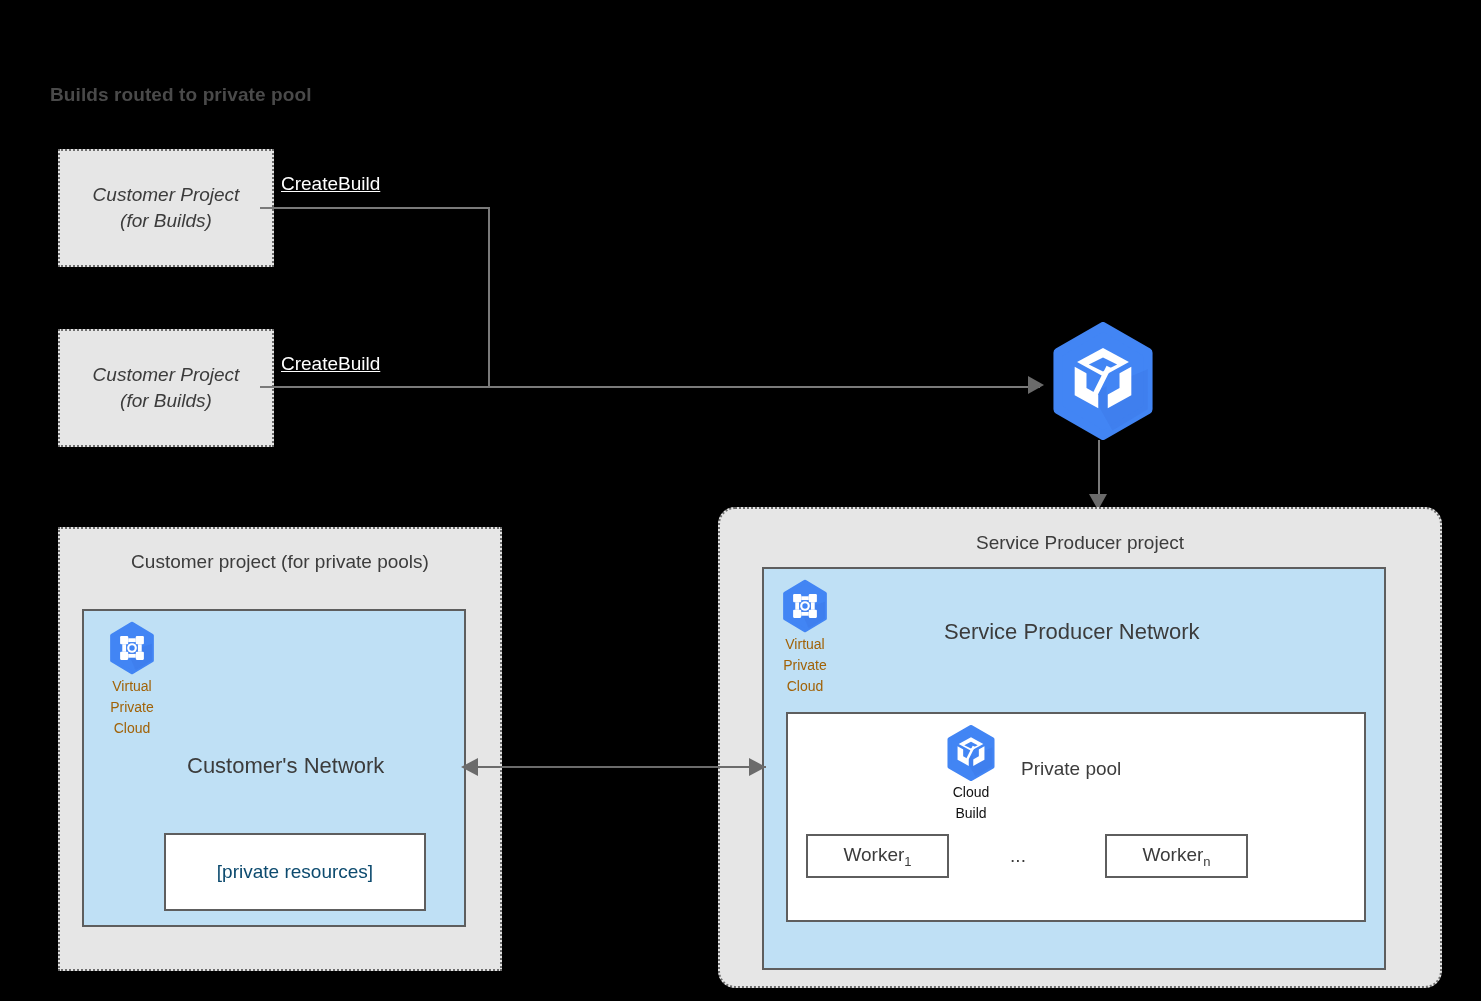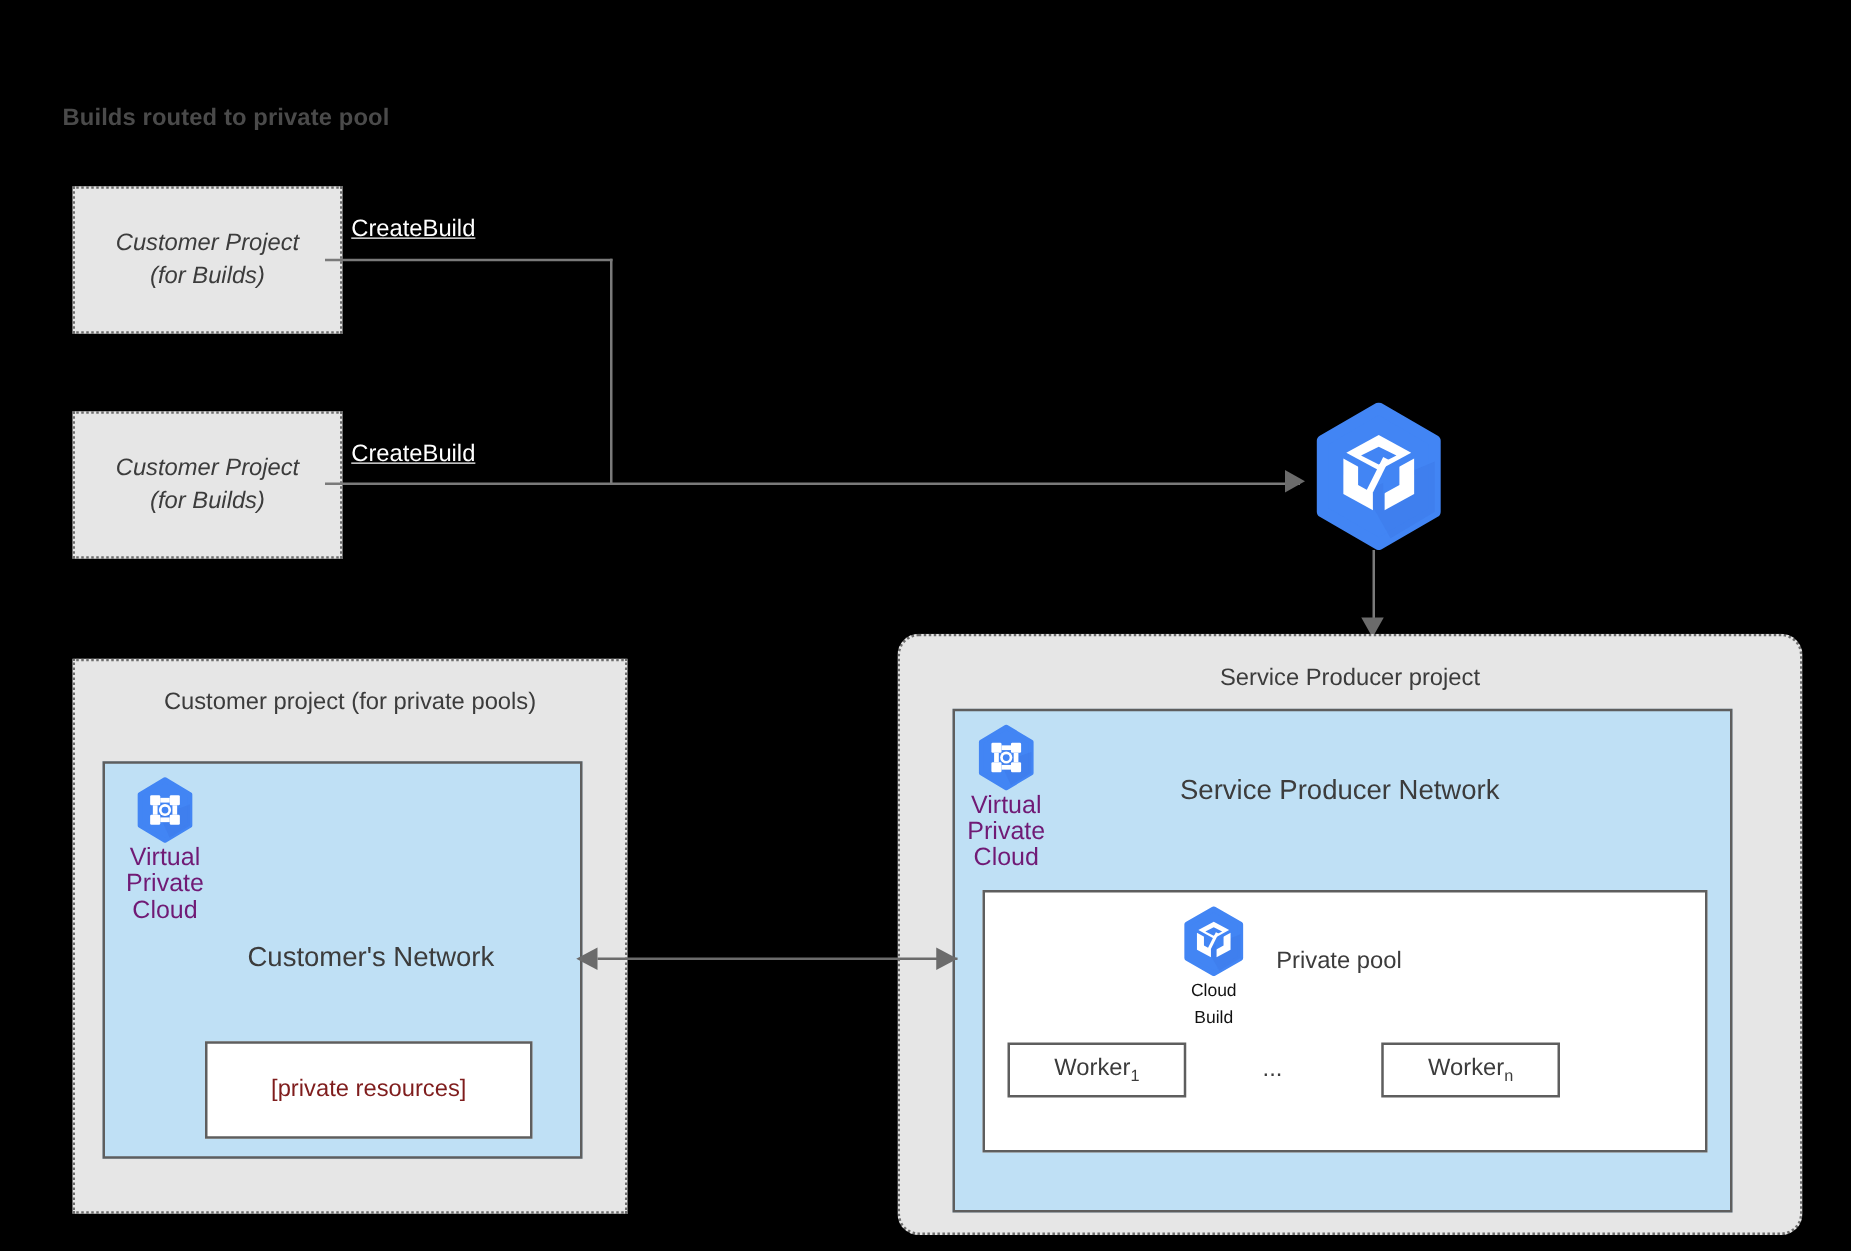--- a/index.html
+++ b/index.html
@@ -131,48 +131,48 @@
   }
   #customer-network { left: 22px; top: 80px; width: 384px; height: 318px; }
   #producer-network { left: 42px; top: 58px; width: 624px; height: 403px; }
 
   .network-title {
     position: absolute;
     font-size: 22px;
     color: #3c3c3c;
     white-space: nowrap;
   }
-  #customer-network-title { left: 114px; top: 142px; }
+  #customer-network-title { left: 103px; top: 142px; }
   #producer-network-title { left: 180px; top: 50px; }
 
   
   .vpc-group { position: absolute; text-align: center; width: 72px; }
   #customer-vpc { left: 12px; top: 10px; }
   #producer-vpc { left: 5px; top: 10px; }
 
   .vpc-icon { width: 54px; height: 54px; margin: 0 auto; display: block; }
   .vpc-caption {
-    font-size: 20px;
-    color: #701a75;
+    font-size: 14px;
+    color: #a16207;
     line-height: 21px;
     white-space: pre-line;
     margin-top: 1px;
   }
 
   
   #private-resources-box {
     position: absolute;
     left: 80px; top: 222px;
     width: 262px; height: 78px;
     background: #ffffff;
     border: 2px solid #5e5e5e;
     box-sizing: border-box;
     display: flex; align-items: center; justify-content: center;
     font-size: 19px;
-    color: #7f1d1d;
+    color: #0c4a6e;
   }
 
   
   #private-pool-box {
     position: absolute;
     left: 22px; top: 143px;
     width: 580px; height: 210px;
     background: #ffffff;
     border: 2px solid #5e5e5e;
     box-sizing: border-box;

